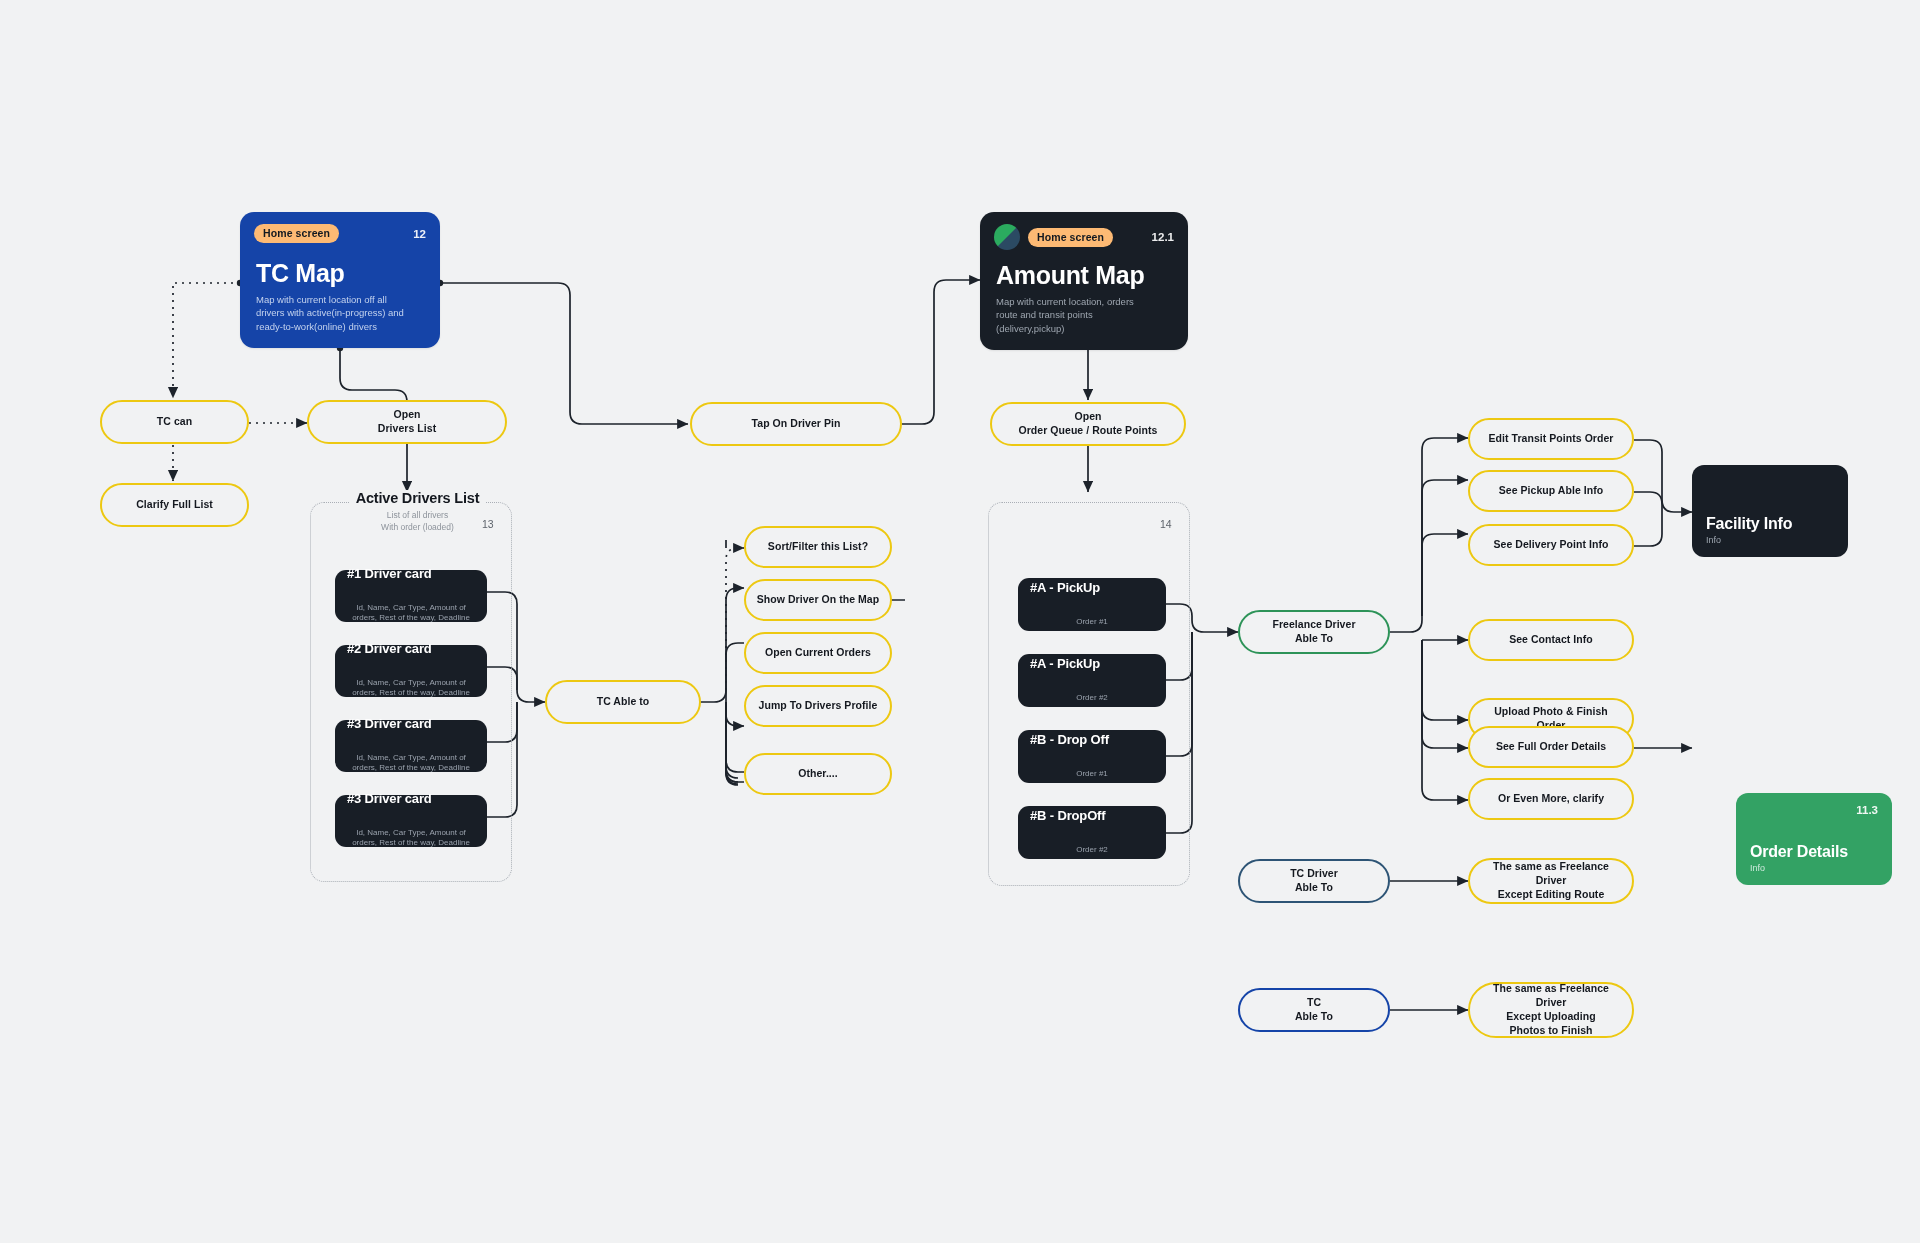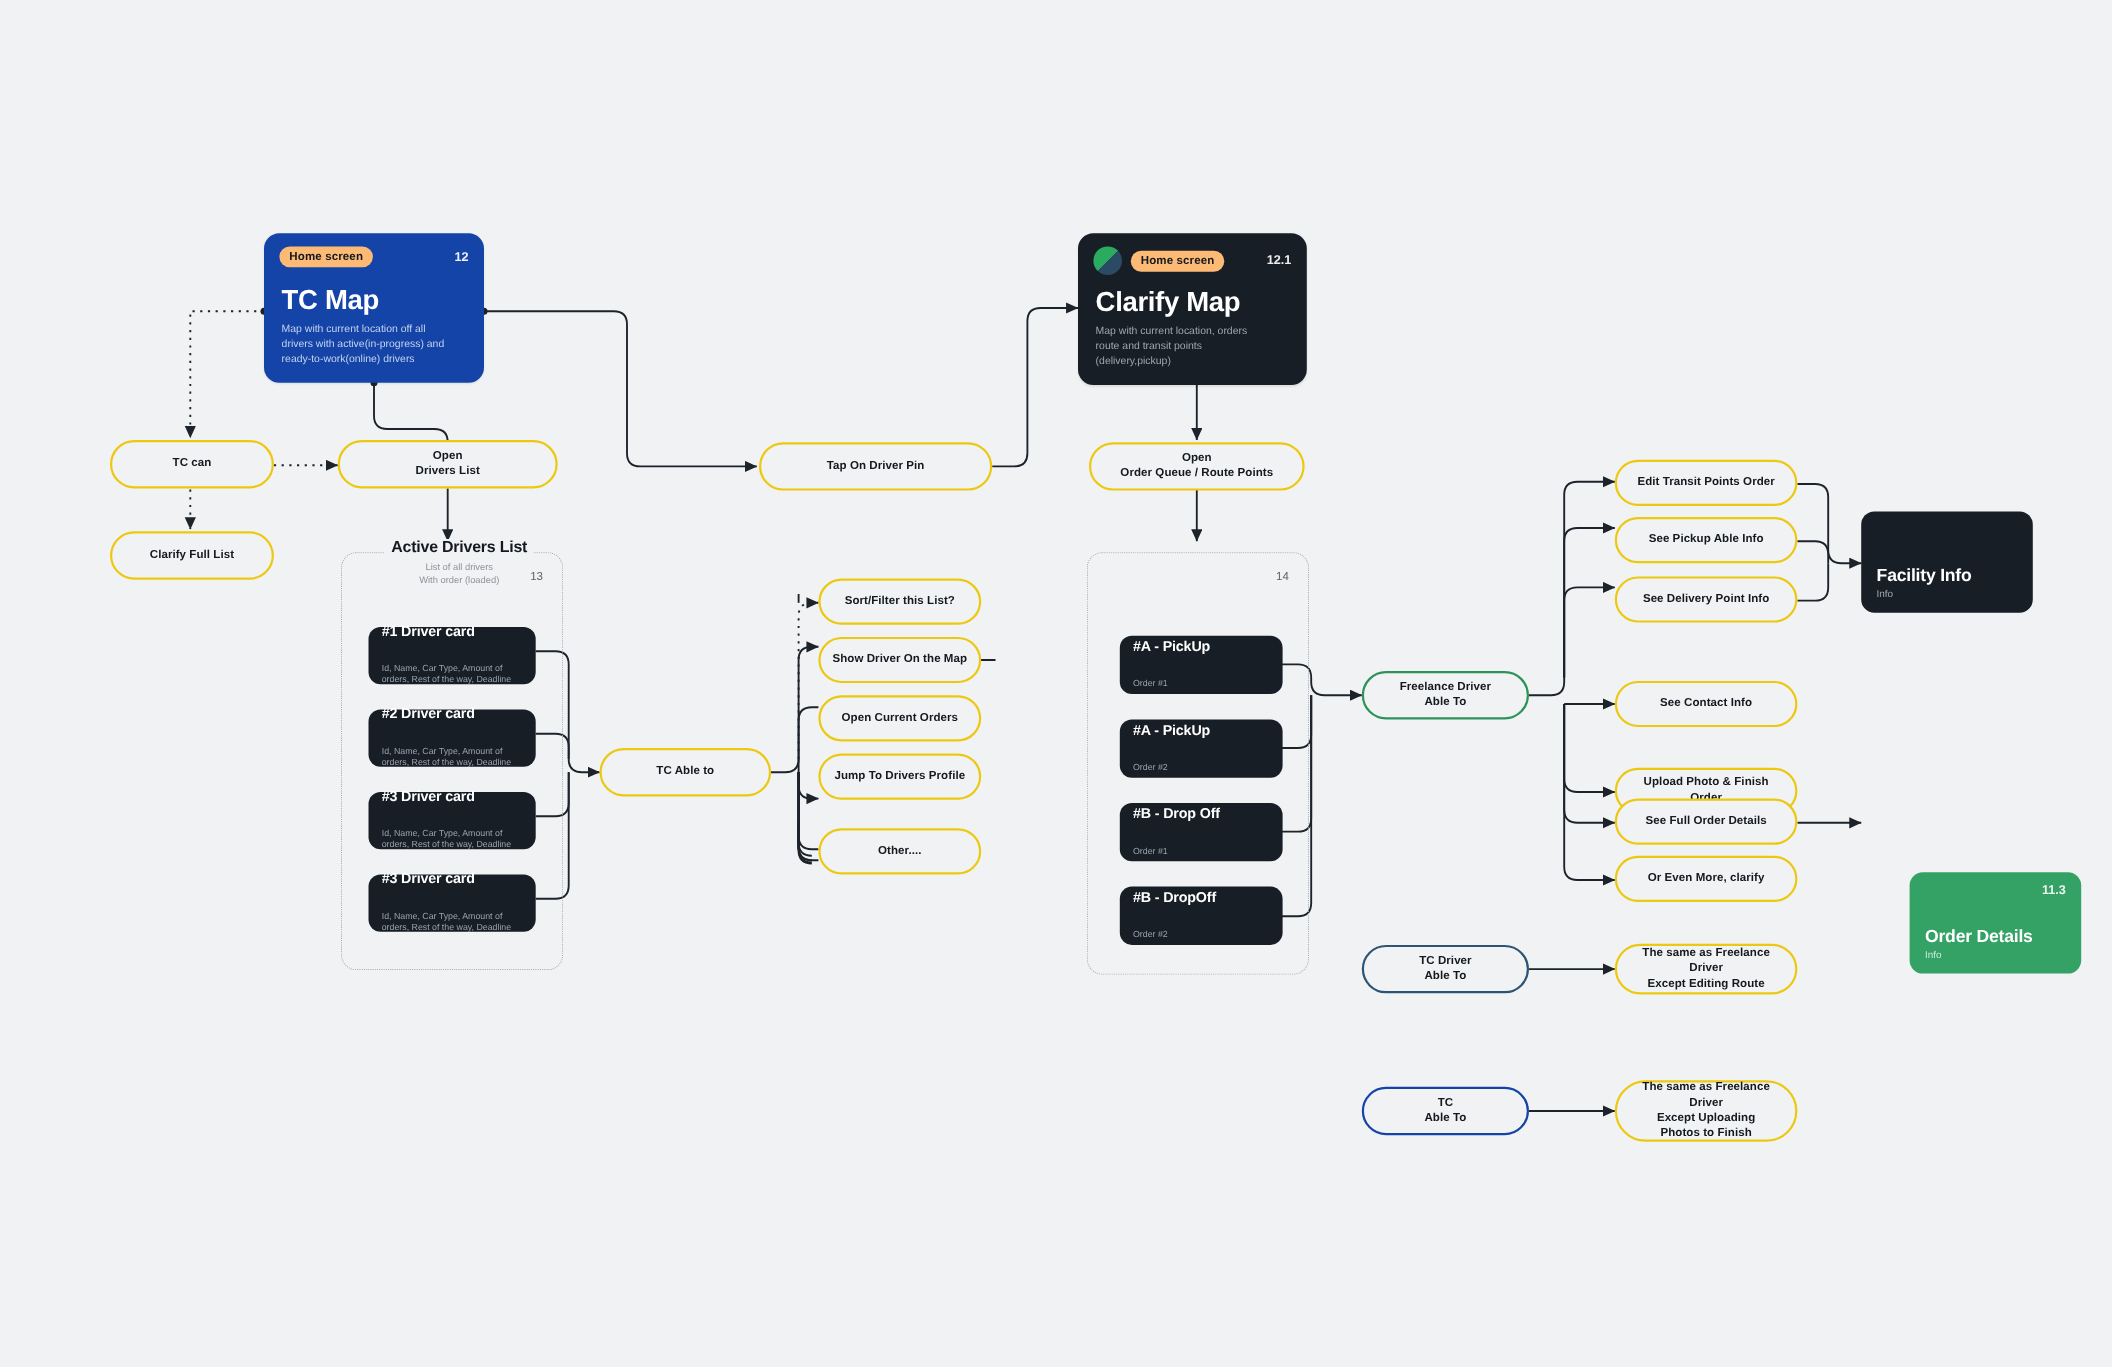--- a/index.html
+++ b/index.html
@@ -160,20 +160,21 @@
     letter-spacing: -.15px;
     line-height: 1.15;
   }
   .item-sub {
     font-size: 8px;
     font-weight: 500;
     color: #9aa2ad;
     line-height: 1.35;
     margin-top: 21px;
     white-space: pre-line;
+    text-align: center;
   }
 
   
   .group-box {
     position: absolute;
     border: 1.6px dotted #a9aeb5;
     border-radius: 14px;
     background: transparent;
   }
   .group-head {
@@ -309,21 +310,21 @@
 drivers with active(in-progress) and
 ready-to-work(online) drivers</div>
   </div>
 
   <div class="node screen-card dark-card" style="left:980px; top:212px; width:208px; height:138px;">
     <div class="card-top">
       <span class="avatar"></span>
       <span class="tag-home">Home screen</span>
       <span class="card-num">12.1</span>
     </div>
-    <div class="screen-title">Clarify Map</div>
+    <div class="screen-title">Amount Map</div>
     <div class="screen-sub">Map with current location, orders
 route and transit points
 (delivery,pickup)</div>
   </div>
 
   <div class="node info-card dark-card" style="left:1692px; top:465px; width:156px; height:92px;">
     <div class="info-title">Facility Info</div>
     <div class="info-sub">Info</div>
   </div>
 

